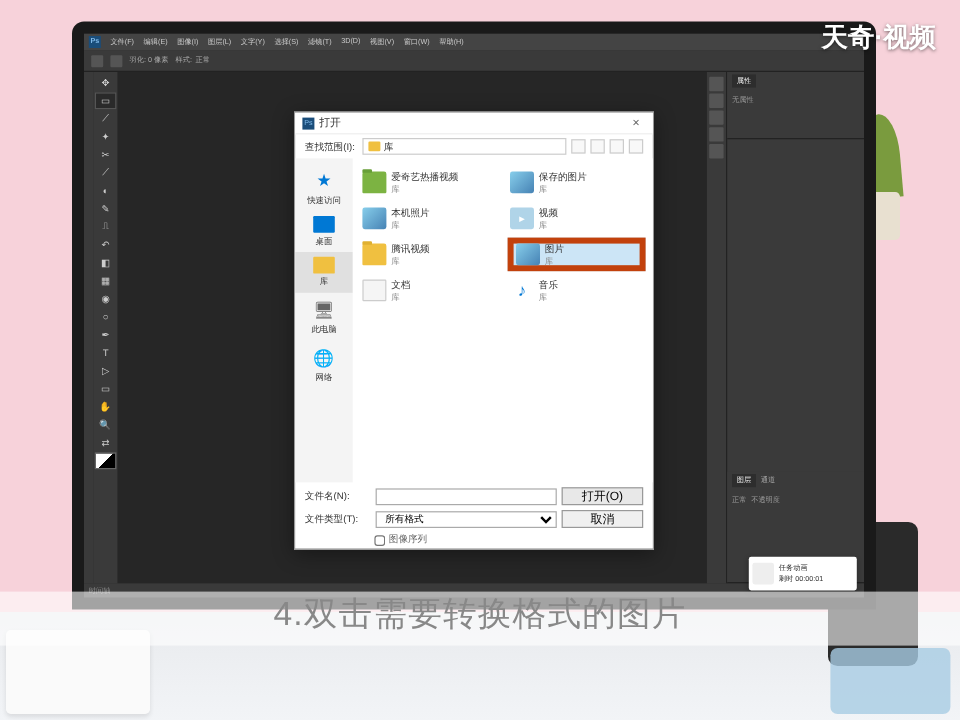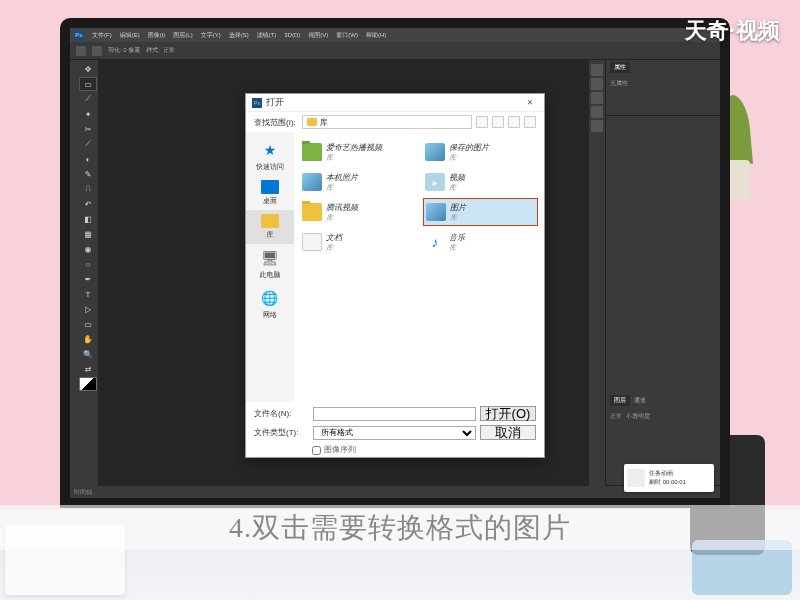--- a/index.html
+++ b/index.html
@@ -60,54 +60,54 @@
     
     .dialog-body { display: flex; height: 270px; }
     .dialog-sidebar { width: 48px; background: #f4f4f4; display: flex; flex-direction: column; padding: 4px 0; }
     .sidebar-item { display: flex; flex-direction: column; align-items: center; padding: 4px 2px; cursor: pointer; gap: 2px; }
     .sidebar-item.selected { background: #e0e0e0; }
     .sidebar-icon { width: 20px; height: 20px; display: flex; align-items: center; justify-content: center; font-size: 14px; }
     .sidebar-label { font-size: 7px; color: #333; }
     
     .dialog-files { flex: 1; background: #fff; padding: 6px; display: grid; grid-template-columns: 1fr 1fr; gap: 2px 8px; align-content: start; }
     .file-item { display: flex; align-items: center; gap: 4px; padding: 2px; cursor: pointer; height: 28px; }
-    .file-item.selected { background: #cce5f6; border: 1px solid #c2410c; }
+    .file-item.selected { background: #cce5f6; border: 5px solid #c2410c; }
     .file-icon { width: 20px; height: 18px; display: flex; align-items: center; justify-content: center; position: relative; }
     .file-icon.folder { background: #f0c040; border-radius: 2px 2px 1px 1px; }
     .file-icon.folder::before { content: ''; position: absolute; top: -2px; left: 0; width: 8px; height: 3px; background: #e0b030; border-radius: 1px 1px 0 0; }
     .file-icon.folder.green { background: #7cb342; }
     .file-icon.folder.green::before { background: #689f38; }
     .file-icon.pics { background: linear-gradient(135deg, #87ceeb, #4682b4); border-radius: 2px; }
     .file-icon.video { background: #b0d4e8; border-radius: 2px; }
     .file-icon.video::after { content: '▶'; color: #fff; font-size: 6px; }
     .file-icon.doc { background: #f5f5f5; border: 1px solid #ccc; border-radius: 1px; }
     .file-icon.music { color: #0078d4; font-size: 14px; }
-    .file-info { display: flex; flex-direction: column; font-style: italic; }
+    .file-info { display: flex; flex-direction: column; }
     .file-name { font-size: 8px; color: #333; }
     .file-type { font-size: 7px; color: #888; }
     
     .dialog-footer { padding: 4px 8px; }
     .dialog-row { display: flex; align-items: center; gap: 4px; margin-bottom: 4px; }
     .dialog-row-label { width: 55px; font-size: 8px; color: #333; text-align: left; }
     .dialog-input { flex: 1; height: 14px; border: 1px solid #aaa; background: #fff; font-size: 8px; padding: 0 3px; }
-    .dialog-btn { width: 56px; height: 15px; border: 1px solid #999; background: #f0f0f0; font-size: 13px; cursor: pointer; display: flex; align-items: center; justify-content: center; }
+    .dialog-btn { width: 68px; height: 15px; border: 1px solid #999; background: #f0f0f0; font-size: 10px; cursor: pointer; display: flex; align-items: center; justify-content: center; }
     .dialog-btn.primary { background: #e8e8e8; }
     .dialog-checkbox { display: flex; align-items: flex-end; gap: 3px; font-size: 8px; color: #666; margin-left: 58px; margin-top: 4px; }
     .dialog-checkbox input { width: 9px; height: 9px; }
     
     
     .notif { position: absolute; bottom: 6px; right: 6px; width: 90px; height: 28px; background: #fff; border-radius: 2px; display: flex; align-items: center; padding: 3px; gap: 4px; font-size: 6px; box-shadow: 0 1px 4px rgba(0,0,0,0.3); }
     .notif-icon { width: 18px; height: 18px; background: #eee; border-radius: 2px; }
     .notif-text { display: flex; flex-direction: column; color: #333; }
     
     
     .watermark { position: absolute; top: 16px; right: 20px; color: #fff; font-size: 22px; font-weight: bold; text-shadow: 0 1px 3px rgba(0,0,0,0.5); z-index: 100; }
     
     
-    .caption-bar { position: absolute; bottom: 50px; left: 0; right: 0; height: 45px; background: rgba(255,255,255,0.6); display: flex; align-items: center; justify-content: center; font-family: Liberation Serif, serif; }
+    .caption-bar { position: absolute; bottom: 62px; left: 0; right: 0; height: 45px; background: rgba(255,255,255,0.6); display: flex; align-items: flex-start; justify-content: center; }
     .caption-text { font-size: 28px; color: #888; font-weight: normal; letter-spacing: 1px; }
     
     .ps-left-strip { width: 8px; background: #3a3a3a; }
   </style>
 </head>
 <body>
 
 <div class="desk-surface"></div>
 <div class="keyboard"></div>
 <div class="plant">

